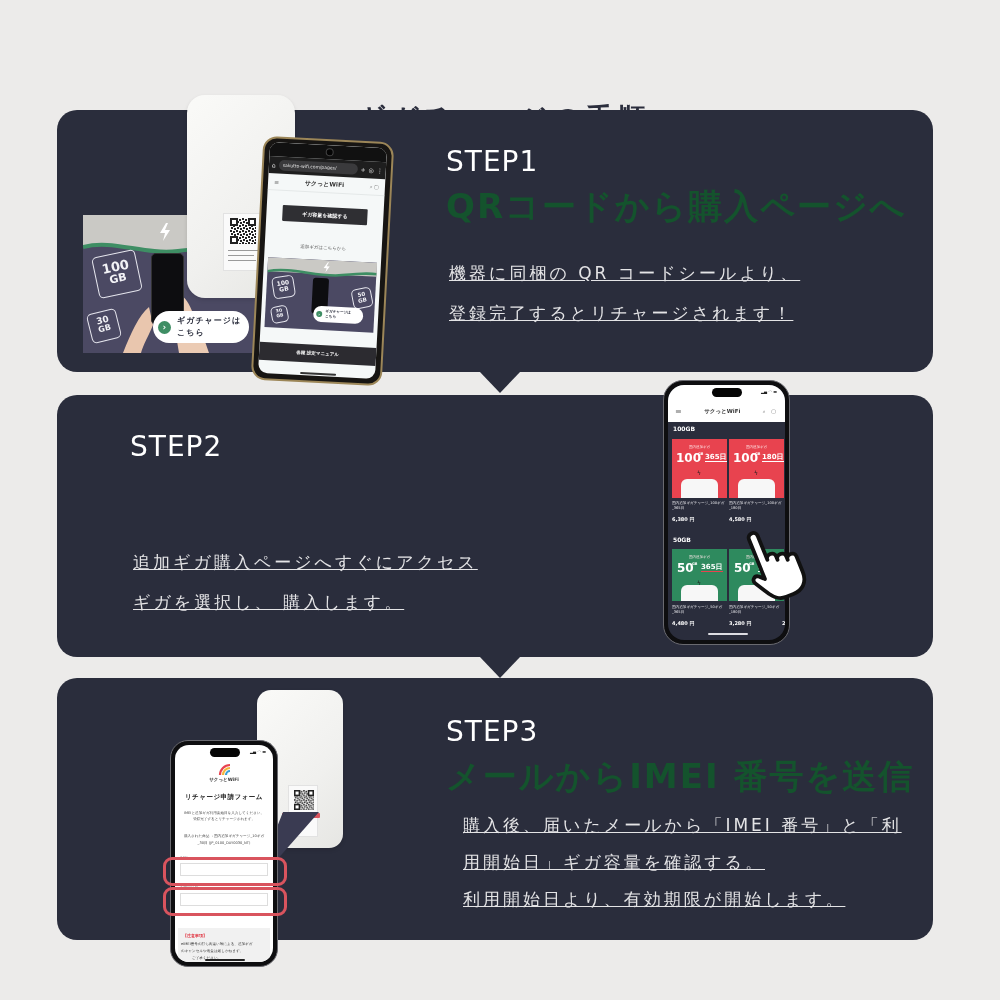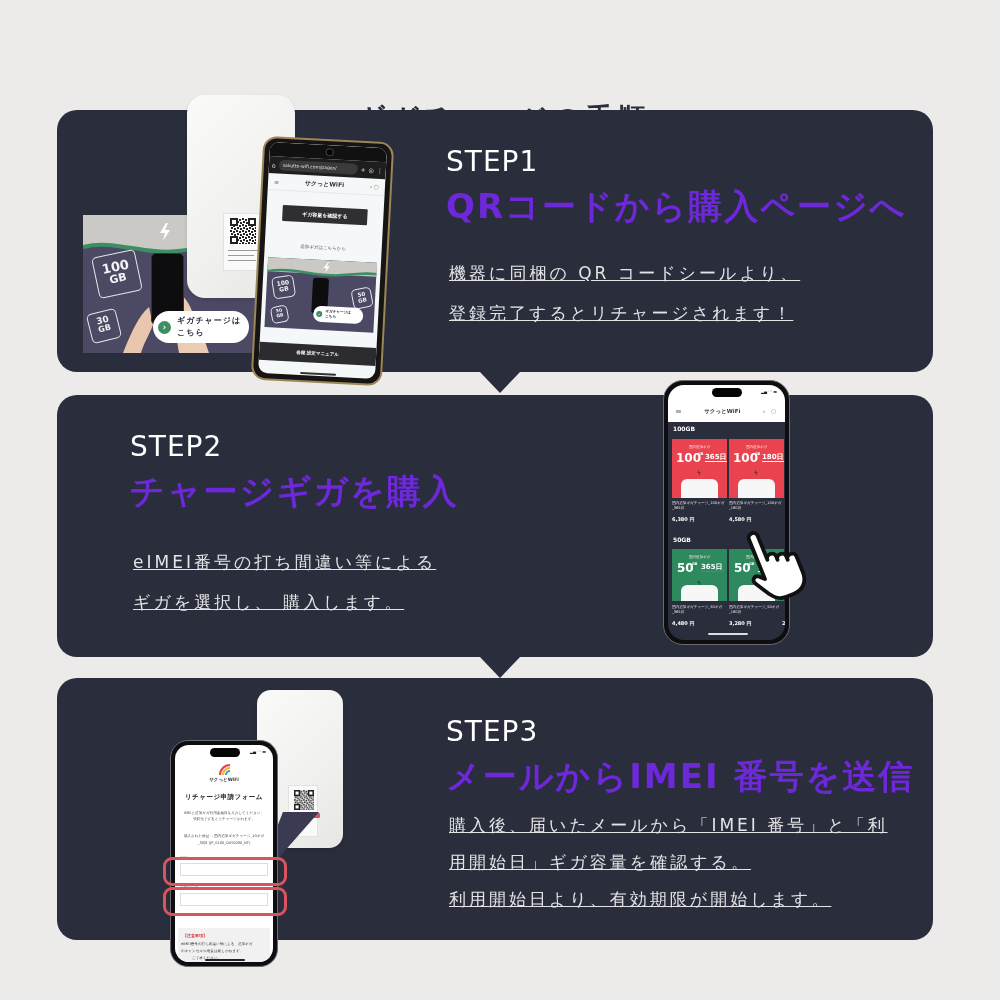--- a/index.html
+++ b/index.html
@@ -10,21 +10,21 @@
   .page-title {
     position: absolute; left: 4px; width: 1000px; top: 56px; text-align: center;
     font: bold 27px/1.2 "DejaVu Sans", sans-serif; color: #2A2D3C; letter-spacing: 5px; margin-top: 46px;
   }
 
   .panel { position: absolute; left: 57px; width: 876px; height: 262px; background: #2A2D3C; border-radius: 20px; }
   .notch { position: absolute; left: 479px; width: 0; height: 0;
     border-left: 21px solid transparent; border-right: 21px solid transparent; border-top: 22px solid #2A2D3C; }
 
   .step-label { position: absolute; font: 500 28px/1 "DejaVu Sans", sans-serif; color: #FFFFFF; letter-spacing: 1px; }
-  .step-heading { position: absolute; font: bold 34px/1 "DejaVu Sans", sans-serif; color: #6d28d9; letter-spacing: 2px; white-space: nowrap; }
+  .step-heading { position: absolute; font: bold 34px/1 "DejaVu Sans", sans-serif; color: #14532d; letter-spacing: 2px; white-space: nowrap; }
   .step-body { position: absolute; color: #E4E4E6; font: 17px/40px "DejaVu Sans", sans-serif; letter-spacing: 3px; white-space: nowrap; }
   .step-body div { height: 40px; text-decoration: underline; }
   .step-body.tight { line-height: 37px; }
   .step-body.tight div { height: 37px; }
 
   .abs { position: absolute; }
 
   
   .banner1 { position: absolute; left: 83px; top: 215px; width: 183px; height: 138px; overflow: hidden; }
   .banner1 svg { position: absolute; left: 0; top: 0; }
@@ -204,23 +204,22 @@
             <div>こちら</div>
           </div>
         </div>
       </div>
       <div class="p1-footer">各種 設定マニュアル</div>
       <div class="home-bar" style="left:42px; width:36px; top:228px; background:#333;"></div>
     </div>
   </div>
 
   <div class="step-label" style="left:130px; top:433px">STEP2</div>
-  <div class="step-heading" style="left:130px; top:474px">チャージギガを購入</div>
   <div class="step-body" style="left:133px; top:542px">
-    <div>eIMEI番号の打ち間違い等による</div>
+    <div>追加ギガ購入ページへすぐにアクセス</div>
     <div>ギガを選択し、 購入します。</div>
   </div>
 
   <div class="phone2">
     <div class="screen">
       <div class="p2-top">
         <div class="island" style="left:44px; top:3px; width:30px; height:9px;"></div>
         <div class="abs" style="right:8px; top:4px; font-size:4px; color:#222;">▂▄ ◠ ▬</div>
         <div class="p2-header">
           <span style="color:#666; font-size:8px">≡</span>
@@ -279,21 +278,21 @@
       <div class="home-bar" style="left:40px; width:40px; top:248px; background:#DDDDE2;"></div>
     </div>
   </div>
 
   <svg class="abs" style="left:744px; top:520px; transform:rotate(-22deg)" width="66" height="82" viewBox="0 0 70 82">
     <path d="M16,9 C16,2 26,2 26,9 L26,36 C26,30 36,30 36,36 L36,40 C36,34 46,34 46,40 L46,44 C46,38 56,38 56,44 L56,62 C56,74 48,80 38,80 L30,80 C22,80 18,76 14,70 L5,55 C2,50 7,46 11,49 L16,54 Z" fill="#FFFFFF" stroke="#111111" stroke-width="4" stroke-linejoin="round"></path>
   </svg>
 
   <div class="step-label" style="left:446px; top:718px">STEP3</div>
   <div class="step-heading" style="left:446px; top:759px">メールからIMEI 番号を送信</div>
-  <div class="step-body tight" style="left:449px; top:807px">
+  <div class="step-body tight" style="left:463px; top:807px">
     <div>購入後、届いたメールから「IMEI 番号」と「利</div>
     <div>用開始日」ギガ容量を確認する。</div>
     <div>利用開始日より、有効期限が開始します。</div>
   </div>
 
   <div class="device" style="left:257px; top:690px; width:86px; height:158px; border-radius:14px;">
     <div class="qr-sticker" style="left:31px; top:95px; width:30px; height:52px;">
       <svg class="abs" style="left:5px; top:4px" width="20" height="20" viewBox="0 0 26 26">
         <defs>
           <pattern id="qrp2" width="6" height="6" patternUnits="userSpaceOnUse">

